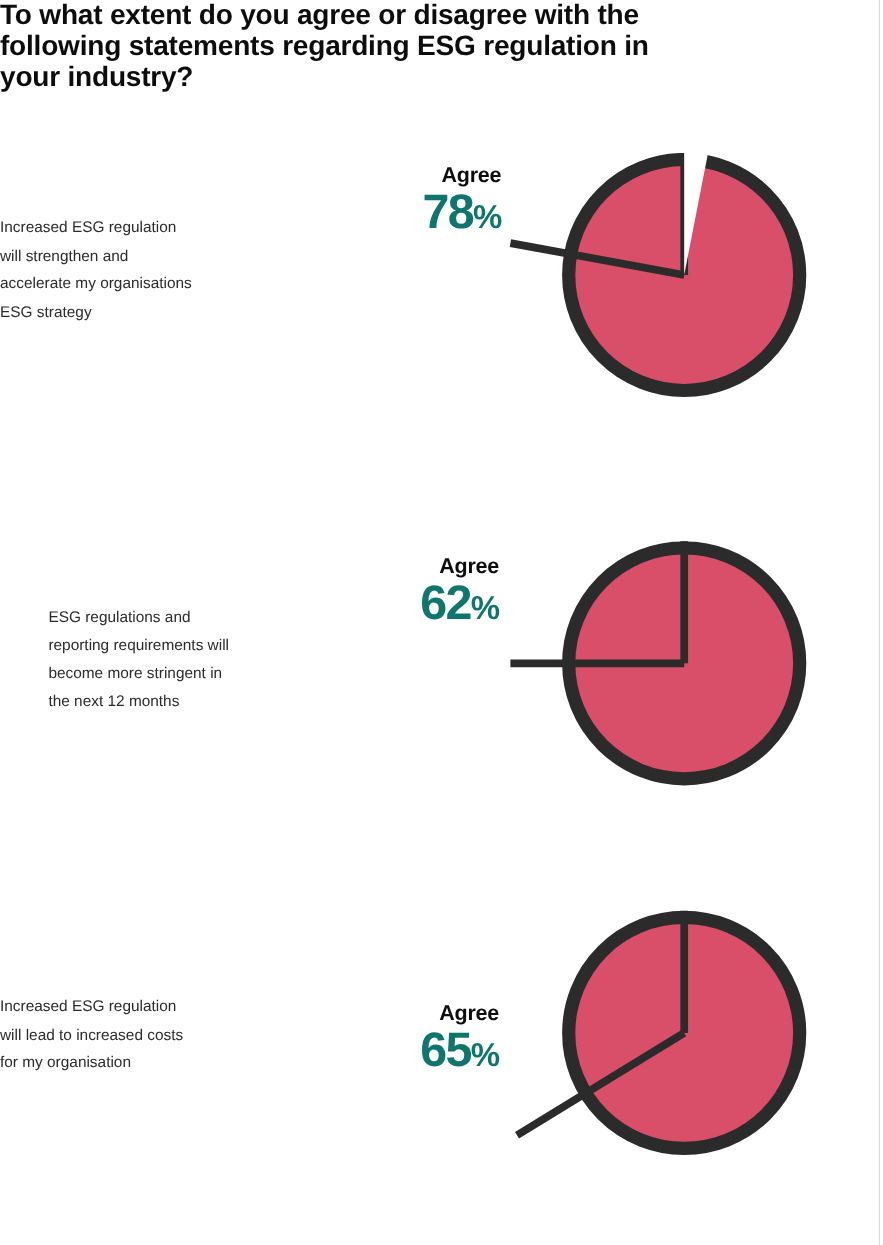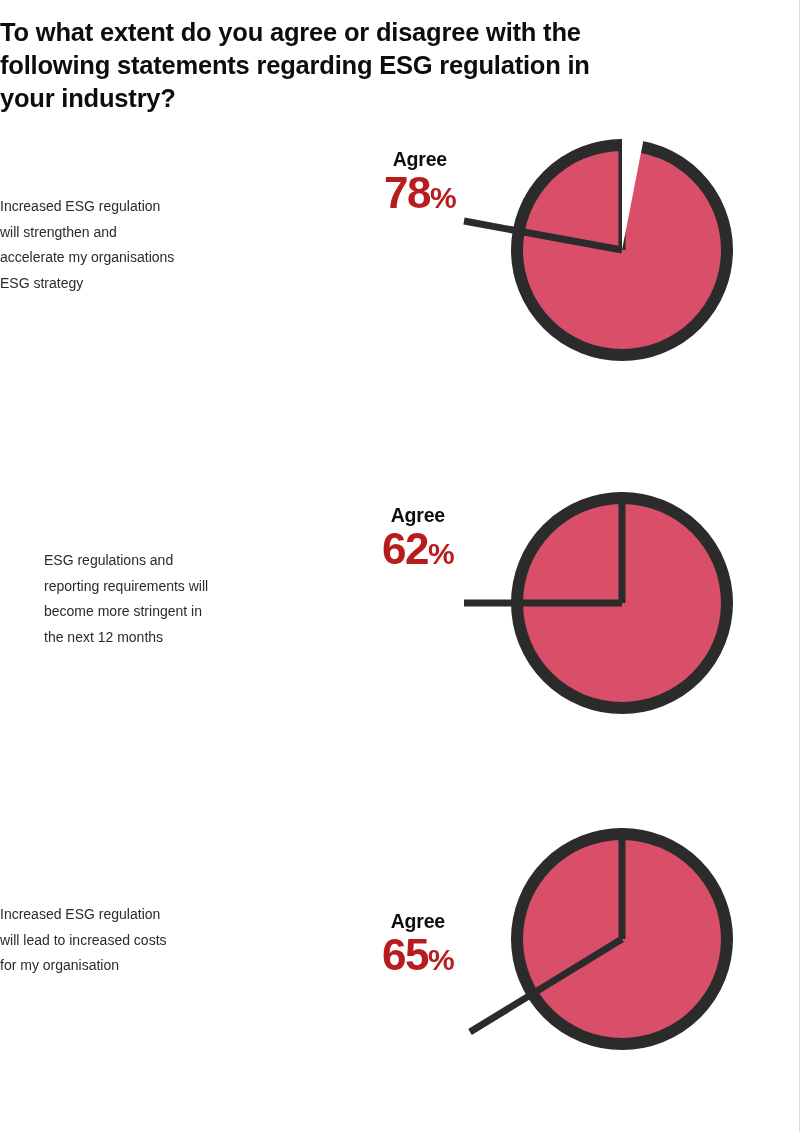--- a/index.html
+++ b/index.html
@@ -23,25 +23,25 @@
     right: 3px;
     width: 1px;
     height: 1132px;
     background: #d8d8d8;
   }
 
   
   .title {
     position: absolute;
     left: 0px;
-    top: 16px;
+    top: 0px;
     width: 700px;
     font-size: 25.5px;
     font-weight: bold;
-    line-height: 33px;
+    line-height: 28px;
     letter-spacing: -0.2px;
     color: #0d0d0d;
     white-space: pre-line;
   }
 
   
   .row {
     position: absolute;
     left: 0;
     width: 803px;
@@ -59,40 +59,40 @@
     color: #2b2b2b;
     white-space: pre-line;
   }
   .row-1 .statement { top: 55px; }
   .row-2 .statement { top: 56px; margin-left: 44px; }
   .row-3 .statement { top: 74px; }
 
   
   .callout {
     position: absolute;
-    text-align: center;
+    text-align: right;
   }
   .row-1 .callout { left: 384px; top: 10px; }
   .row-2 .callout { left: 382px; top: 13px; }
   .row-3 .callout { left: 382px; top: 83px; }
 
   .callout-word {
     display: block;
     font-size: 19.5px;
     font-weight: bold;
     line-height: 21px;
     color: #0d0d0d;
     letter-spacing: -0.2px;
   }
   .callout-value {
     display: block;
     font-size: 44px;
     font-weight: bold;
     line-height: 46px;
-    color: #b91c1c;
+    color: #0f766e;
     letter-spacing: -1.5px;
     white-space: nowrap;
   }
   .callout-value .pct {
     font-size: 30px;
     letter-spacing: -1px;
   }
 
   
   .chart {

